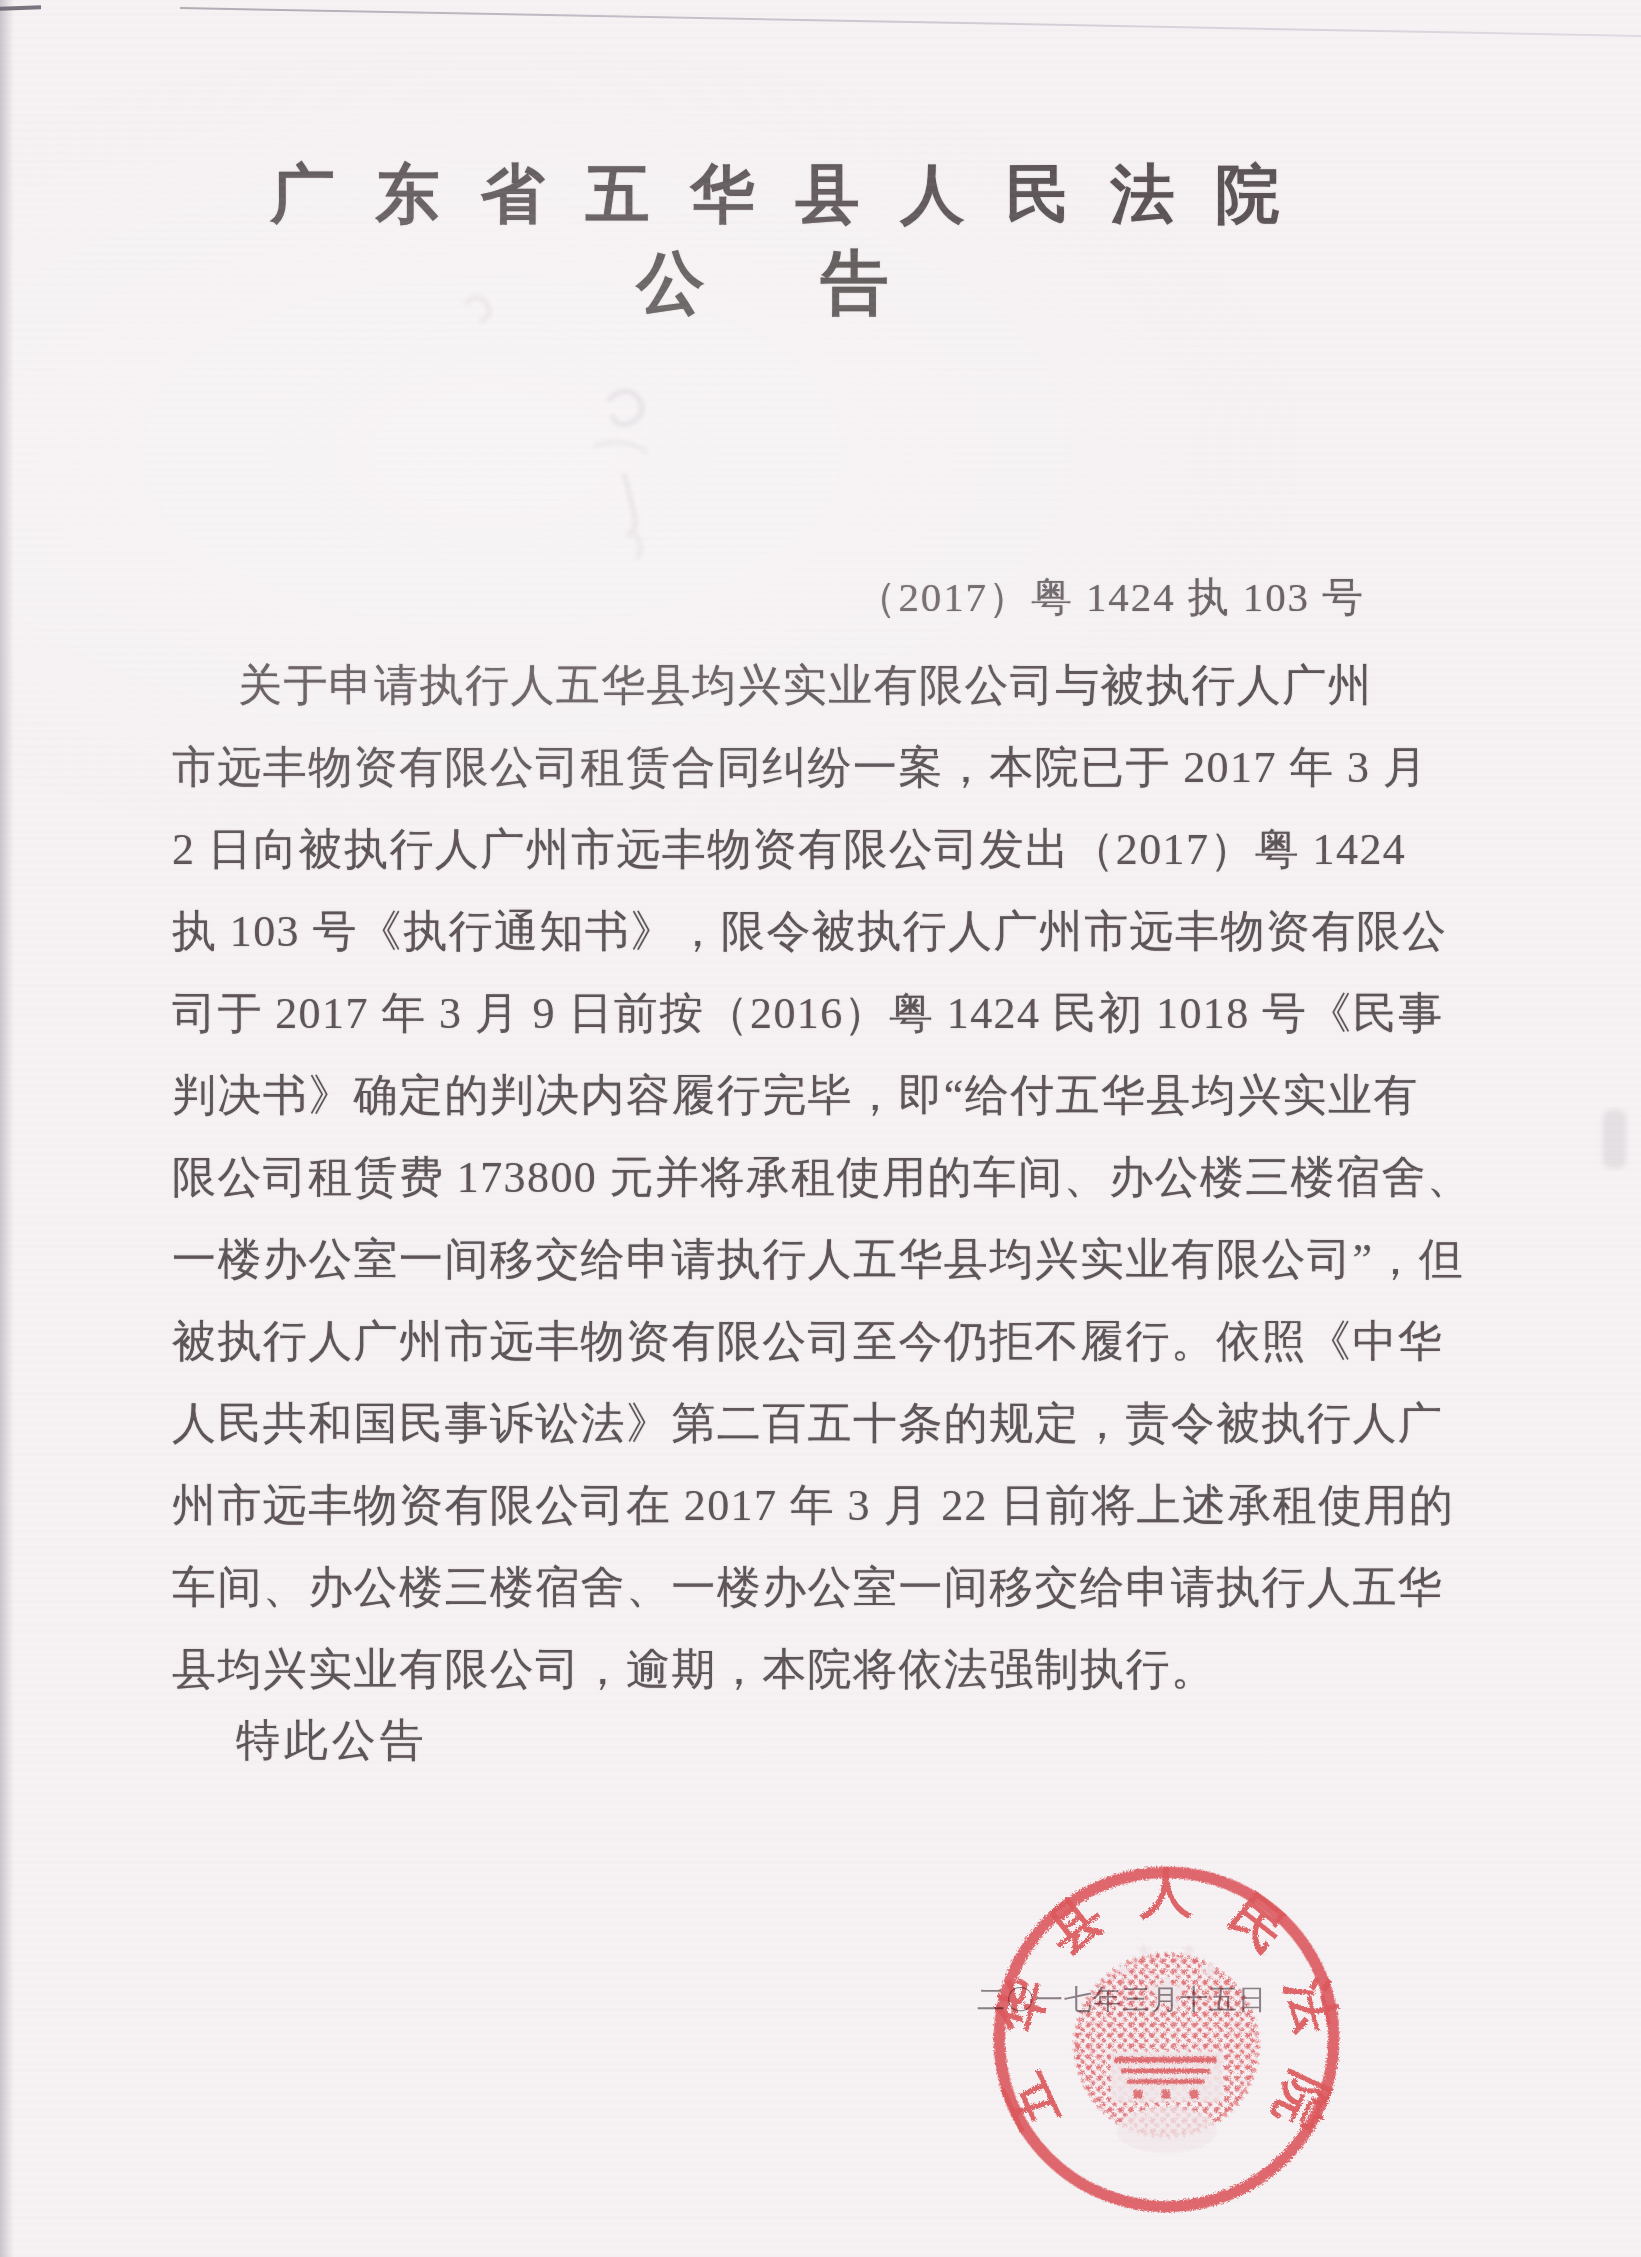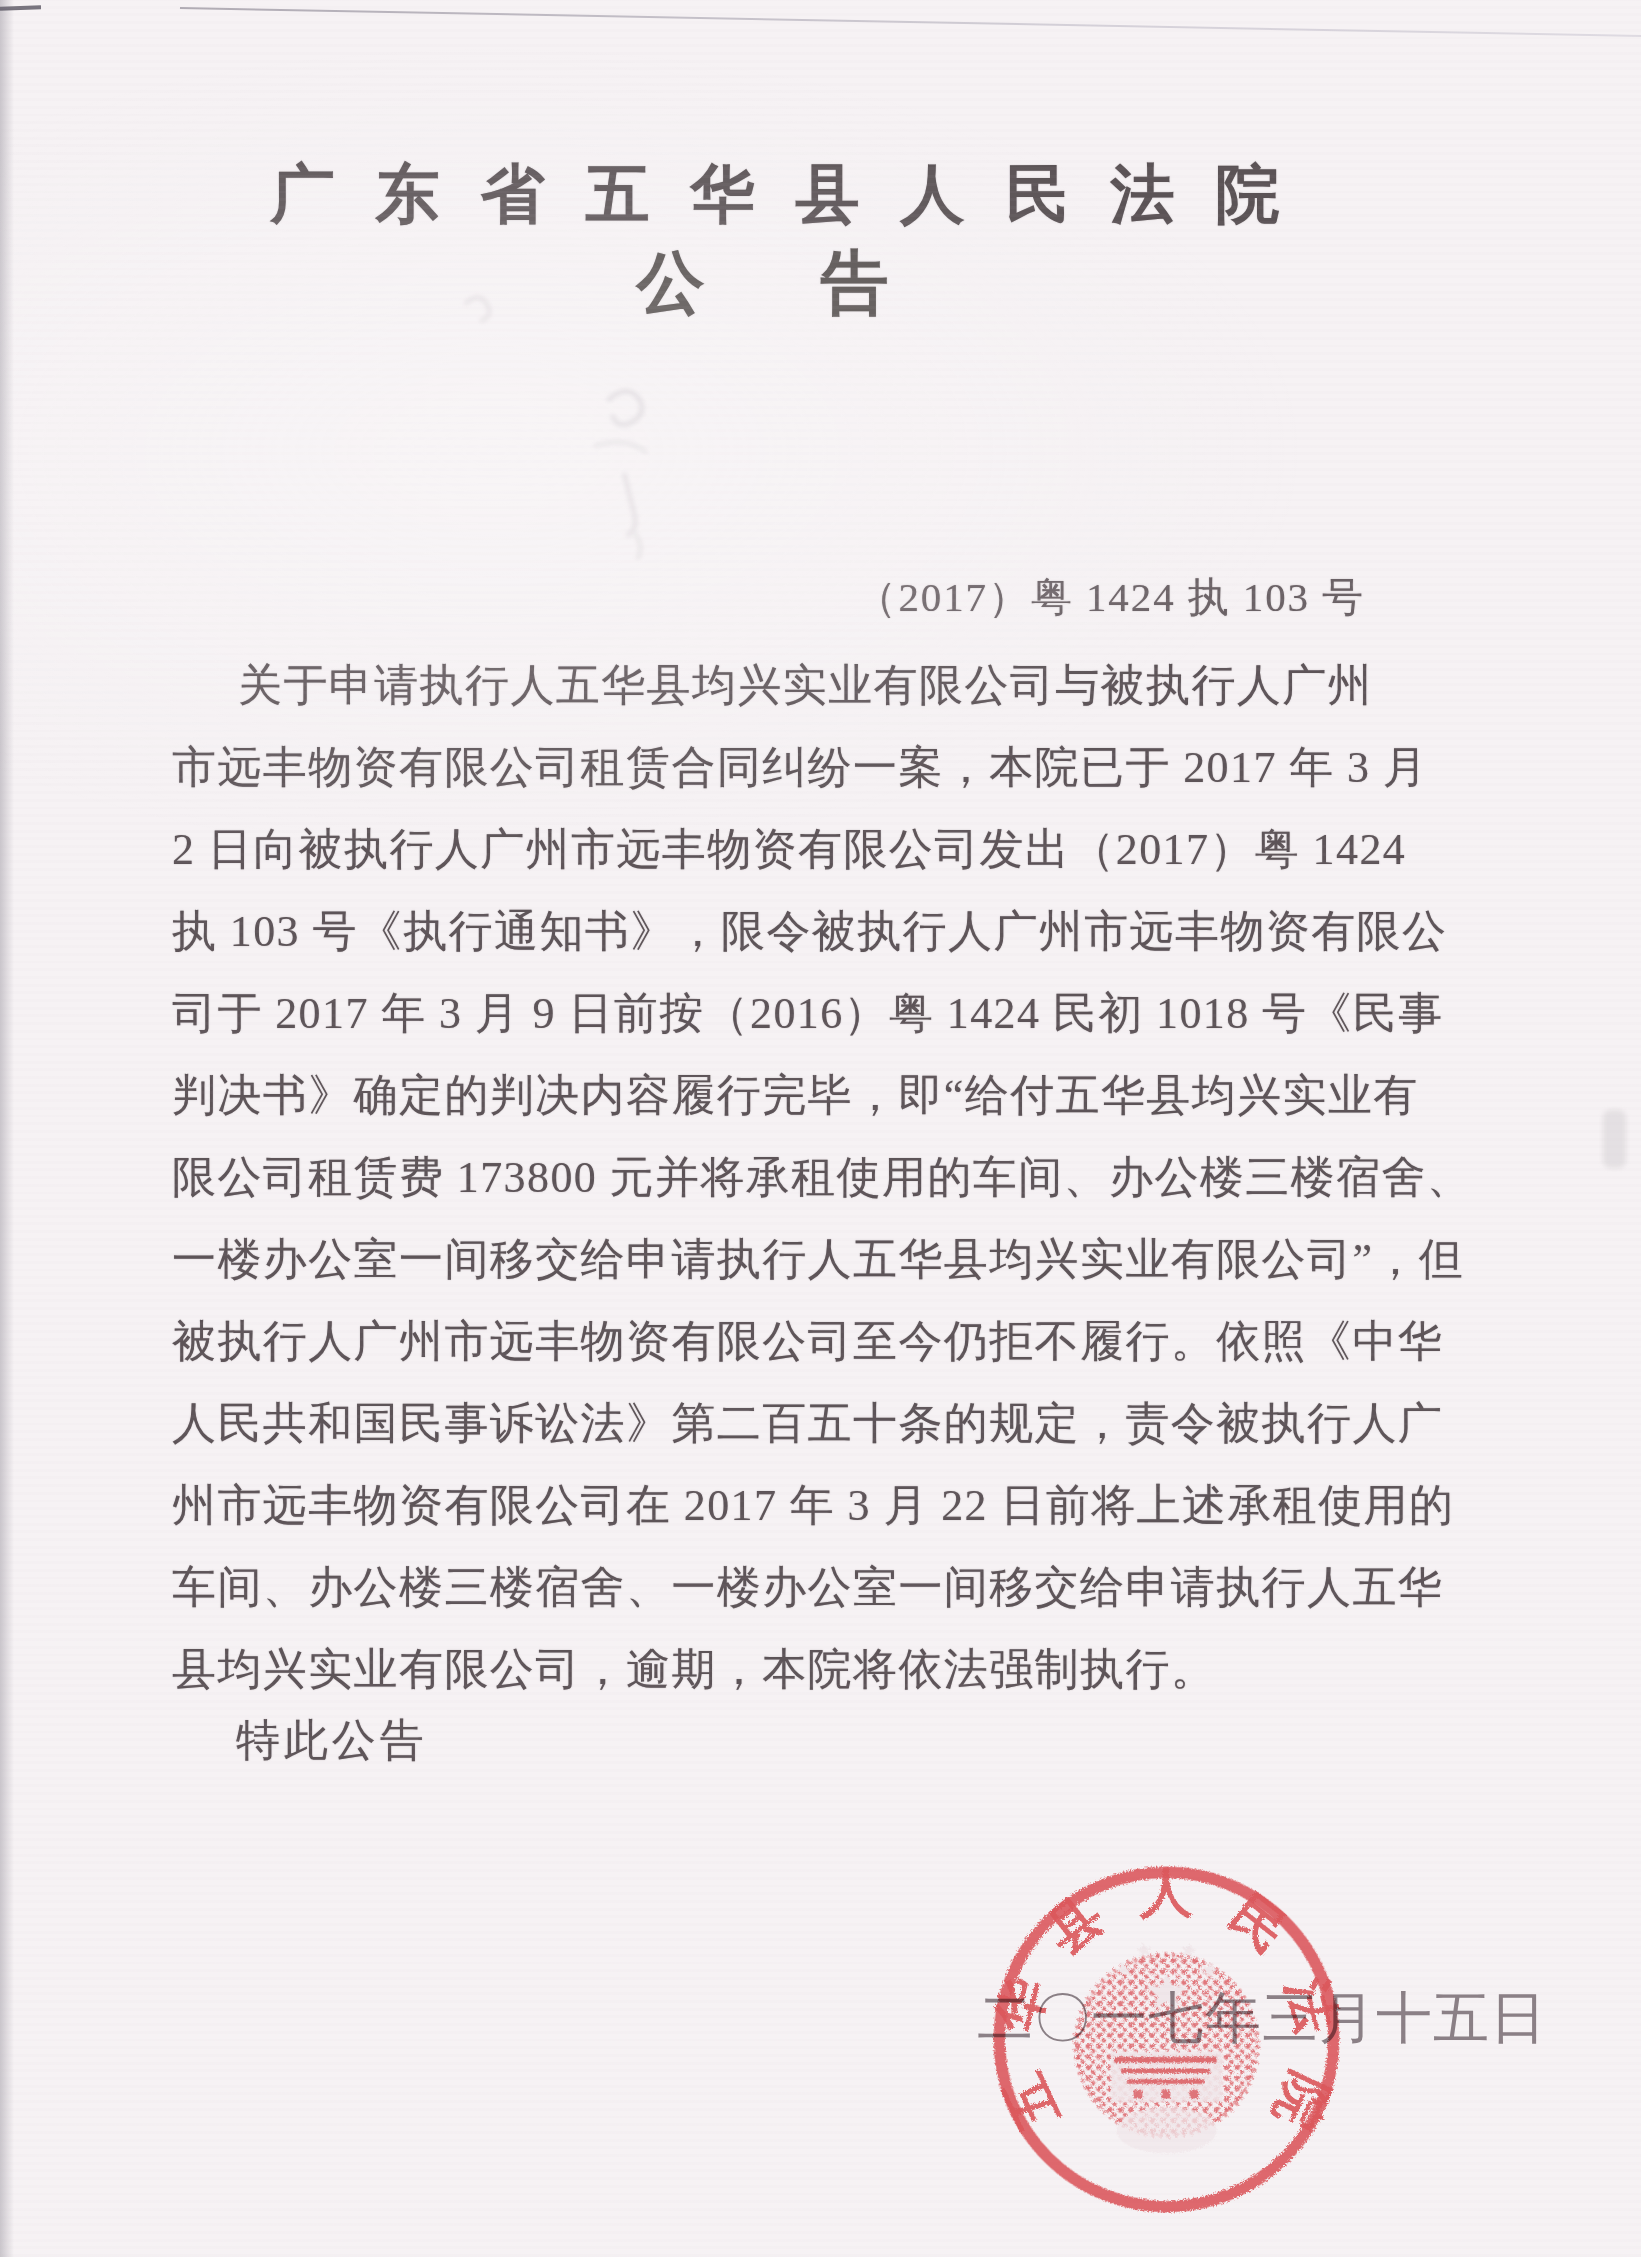--- a/index.html
+++ b/index.html
@@ -50,21 +50,21 @@
     font-size:44px;line-height:82px;letter-spacing:1.4px;color:#5d5458;
   }
   .body .line{white-space:nowrap;height:82px;}
   .body .line.first{padding-left:66px;}
   .closing{
     position:absolute;top:1711px;left:236px;
     font-size:44px;letter-spacing:3.9px;color:#5d5458;white-space:nowrap;
   }
   .issue-date{
     position:absolute;top:1981px;left:977px;z-index:3;
-    font-size:56px;letter-spacing:1px;color:#8a8186;opacity:.95;
+    font-size:28px;letter-spacing:1px;color:#8a8186;opacity:.95;
     mix-blend-mode:multiply;white-space:nowrap;
   }
   .seal{
     position:absolute;top:1852px;left:979px;width:375px;height:375px;
     z-index:2;mix-blend-mode:multiply;opacity:.94;
   }
   .smudge{
     position:absolute;top:272px;left:406px;width:348px;height:309px;
     opacity:.5;pointer-events:none;
   }

